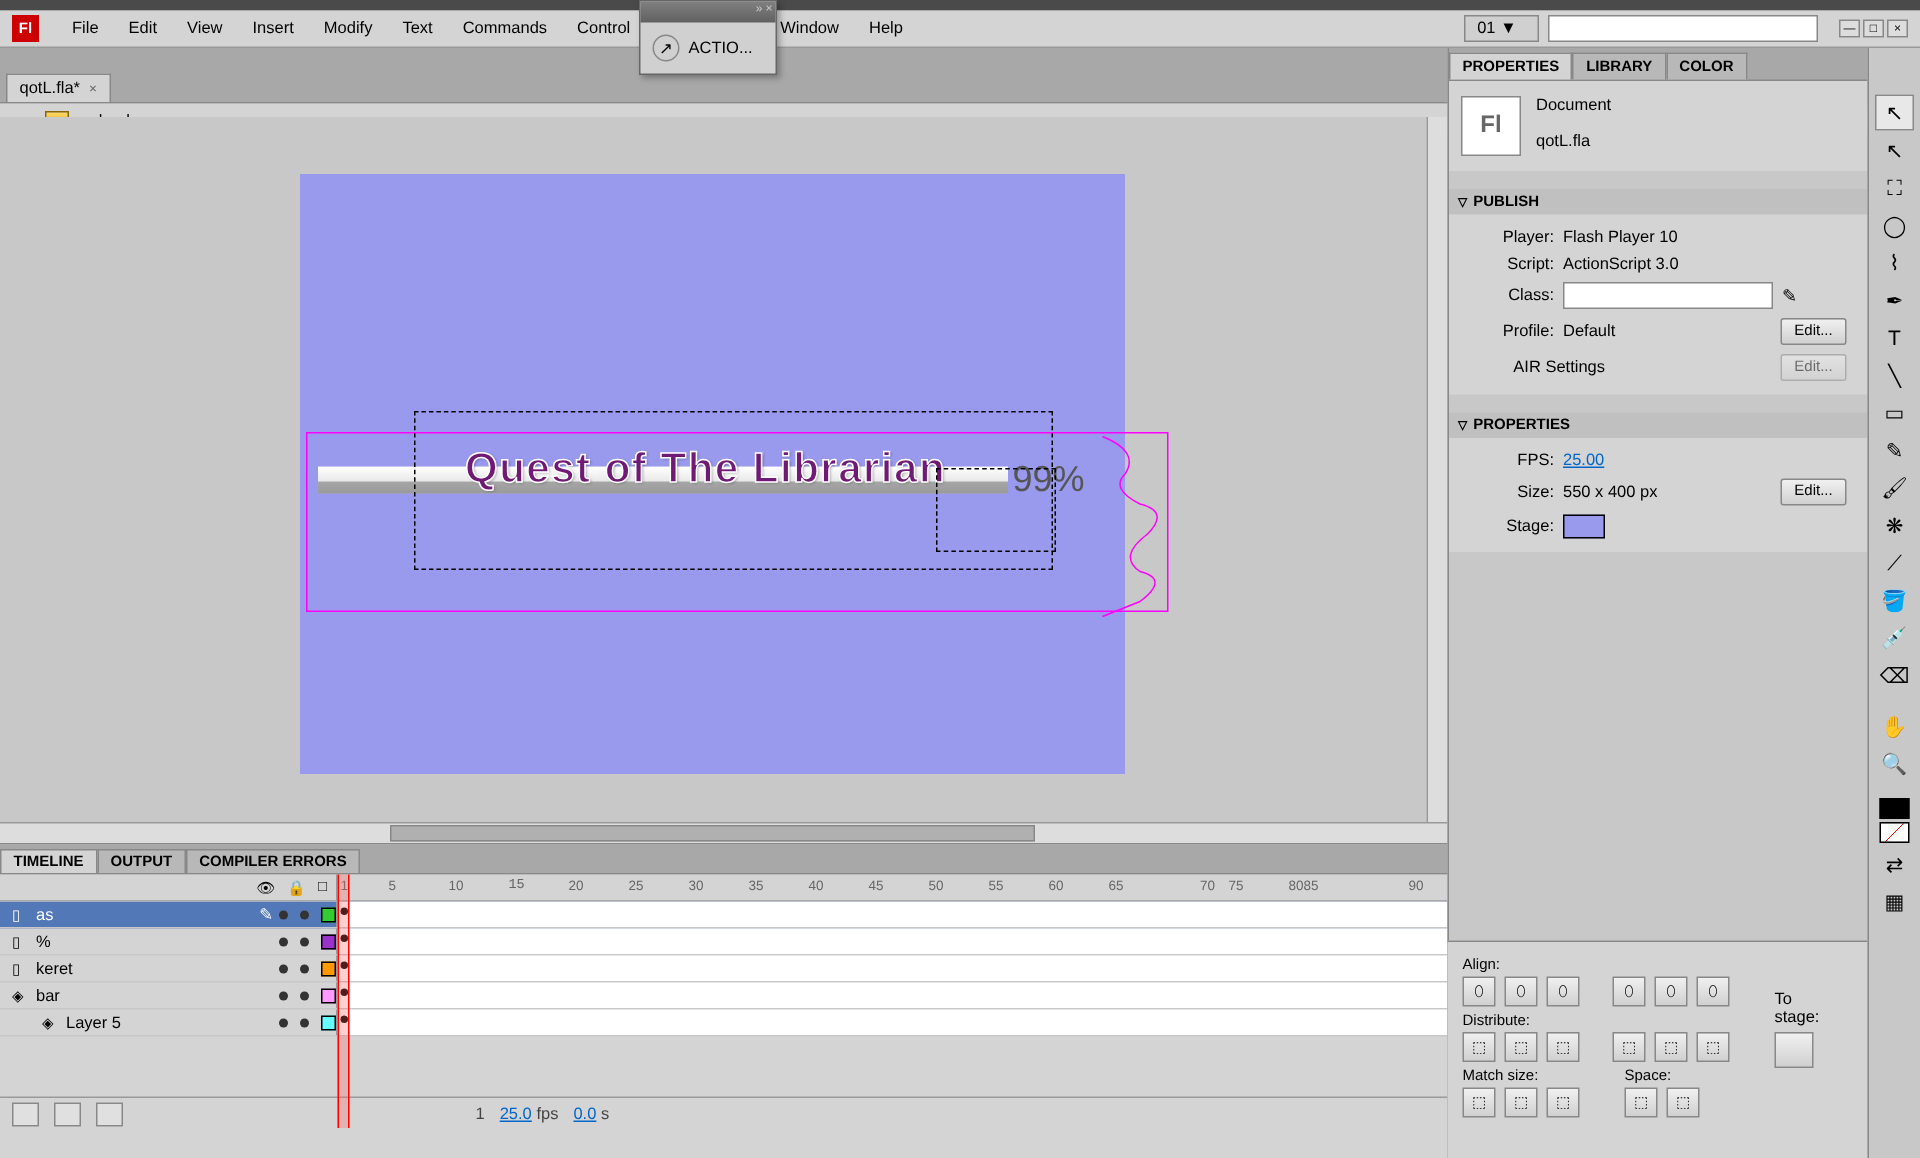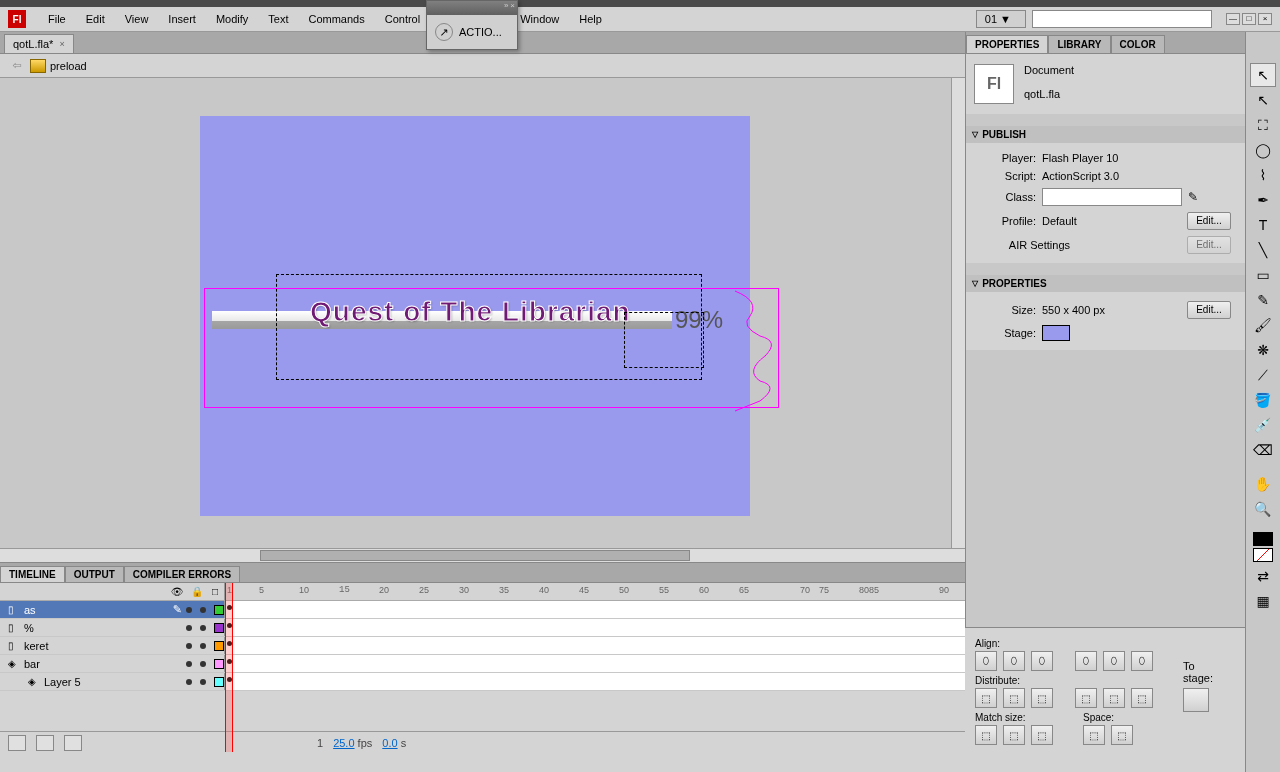--- a/index.html
+++ b/index.html
@@ -10,21 +10,21 @@
 .menubar { height: 25px; background: #d4d4d4; border-bottom: 1px solid #999; display: flex; align-items: center; padding-left: 8px; }
 .app-icon { width: 18px; height: 18px; background: #cc0000; display: flex; align-items: center; justify-content: center; color: white; font-weight: bold; font-size: 10px; margin-right: 12px; }
 .menu-item { padding: 4px 10px; cursor: default; }
 .menubar-right { margin-left: auto; display: flex; align-items: center; gap: 6px; padding-right: 8px; }
 .workspace-select { background: #d0d0d0; border: 1px solid #888; padding: 2px 14px 2px 8px; font-size: 11px; }
 .search-box { width: 180px; height: 18px; border: 1px solid #888; background: white; padding: 0 4px 0 18px; position: relative; }
 .search-box::before { content: "🔍"; position: absolute; left: 2px; top: 0; font-size: 10px; }
 .win-controls { display: flex; gap: 2px; margin-left: 8px; }
 .win-btn { width: 14px; height: 12px; border: 1px solid #888; background: #ddd; font-size: 8px; text-align: center; line-height: 10px; }
 
-.tabbar { height: 22px; background: #a8a8a8; border-bottom: 1px solid #888; display: flex; align-items: flex-end; padding-left: 4px; }
+.tabbar { height: 37px; background: #a8a8a8; border-bottom: 1px solid #888; display: flex; align-items: flex-end; padding-left: 4px; }
 .doc-tab { background: #d4d4d4; padding: 3px 8px; border: 1px solid #888; border-bottom: none; font-size: 11px; display: flex; align-items: center; gap: 6px; }
 .doc-tab-close { font-size: 9px; color: #666; }
 
 .scene-bar { height: 24px; background: #d4d4d4; border-bottom: 1px solid #999; display: flex; align-items: center; padding: 0 8px; }
 .scene-back { width: 18px; text-align: center; color: #888; }
 .scene-icon { width: 16px; height: 14px; background: linear-gradient(#ffd966, #cc9900); border: 1px solid #886600; margin: 0 4px; }
 .scene-name { font-size: 11px; }
 .scene-right { margin-left: auto; display: flex; align-items: center; gap: 4px; }
 .scene-tool { width: 18px; height: 18px; border: 1px solid transparent; display: flex; align-items: center; justify-content: center; }
 .zoom-box { width: 72px; height: 18px; border: 1px solid #888; background: white; padding: 0 4px; }
@@ -342,20 +342,24 @@
         <div class="edit-btn">Edit...</div>
       </div>
     <div class="prop-row">
         <span style="width:90px;text-align:right">AIR Settings</span>
         <span class="prop-val"></span>
         <div class="edit-btn" style="opacity:0.5">Edit...</div>
       </div>
   </div>
   <div class="section-head">PROPERTIES</div>
   <div class="panel-body">
+    <div class="prop-row">
+        <span class="prop-label">FPS:</span>
+        <span class="prop-link">25.00</span>
+      </div>
     <div class="prop-row">
         <span class="prop-label">Size:</span>
         <span class="prop-val">550 x 400 px</span>
         <div class="edit-btn">Edit...</div>
       </div>
     <div class="prop-row">
         <span class="prop-label">Stage:</span>
         <div class="stage-swatch"></div>
       </div>
   </div>

